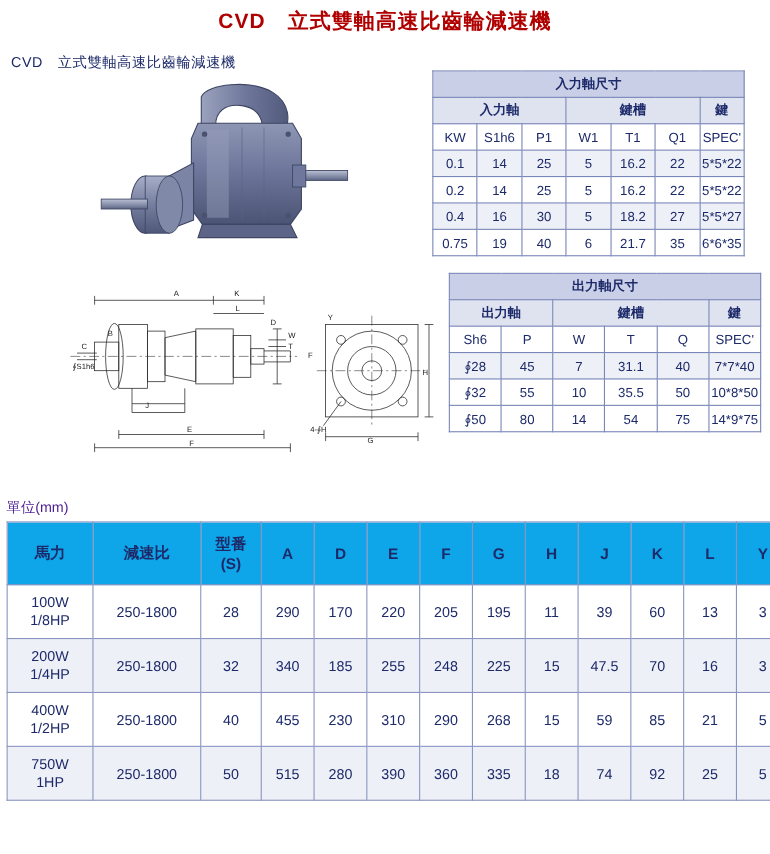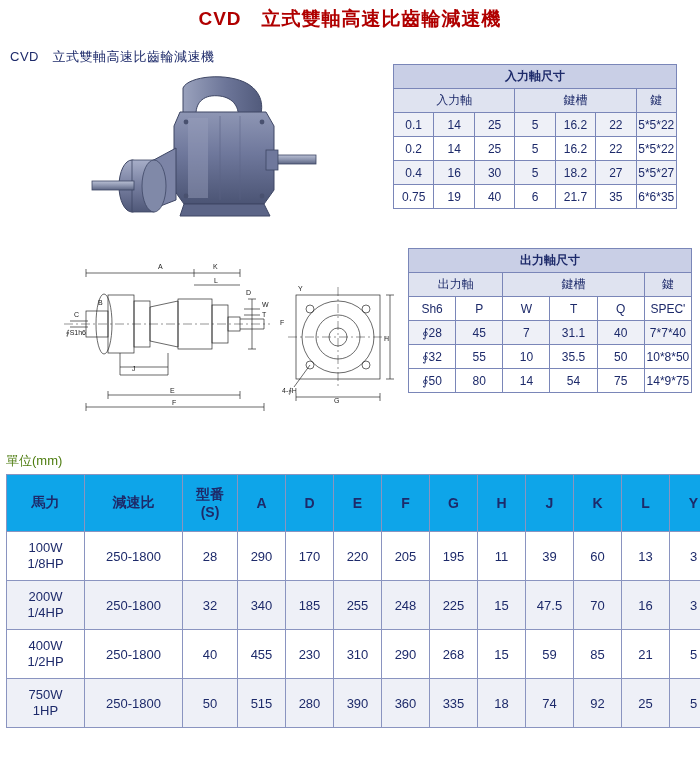--- a/index.html
+++ b/index.html
@@ -52,34 +52,34 @@
     font-weight:normal;
     color:#1d2a6a;
     background:#ffffff;
   }
   table.spec .hdr{
     background:#c9cfe6;
     font-weight:bold;
   }
   table.spec .hdr2{
     background:#dfe3f0;
-    font-weight:normal;
+    font-weight:bold;
   }
   table.spec tr.alt td{
     background:#eef0f7;
     margin-top:14px;
   }
 
   #in-table{position:absolute;left:393px;top:64px;width:284px;}
   #out-table{position:absolute;left:408px;top:248px;width:284px;}
 
   .unit-label{
     position:absolute;left:6px;top:452px;
     font-size:13px;
-    color:#4d7c0f;
+    color:#4c1d95;
   }
 
   
   #main-table{
     position:absolute;left:6px;top:474px;
     border-collapse:collapse;
     width:688px;
     font-size:13px;
     color:#1d2a6a;
     table-layout:fixed;
@@ -261,20 +261,29 @@
 
 <table class="spec" id="in-table">
   <tbody>
       <tr>
     <th class="hdr" colspan="7">入力軸尺寸</th>
   </tr>
   <tr>
     <th class="hdr2" colspan="3">入力軸</th>
     <th class="hdr2" colspan="3">鍵槽</th>
     <th class="hdr2">鍵</th>
+  </tr>
+  <tr>
+    <th style="width:34px">KW</th>
+    <th style="width:44px">S1h6</th>
+    <th style="width:28px">P1</th>
+    <th style="width:26px">W1</th>
+    <th style="width:36px">T1</th>
+    <th style="width:28px">Q1</th>
+    <th>SPEC'</th>
   </tr>
   <tr class="alt">
     <td>0.1</td>
     <td>14</td>
     <td>25</td>
     <td>5</td>
     <td>16.2</td>
     <td>22</td>
     <td>5*5*22</td>
   </tr>

